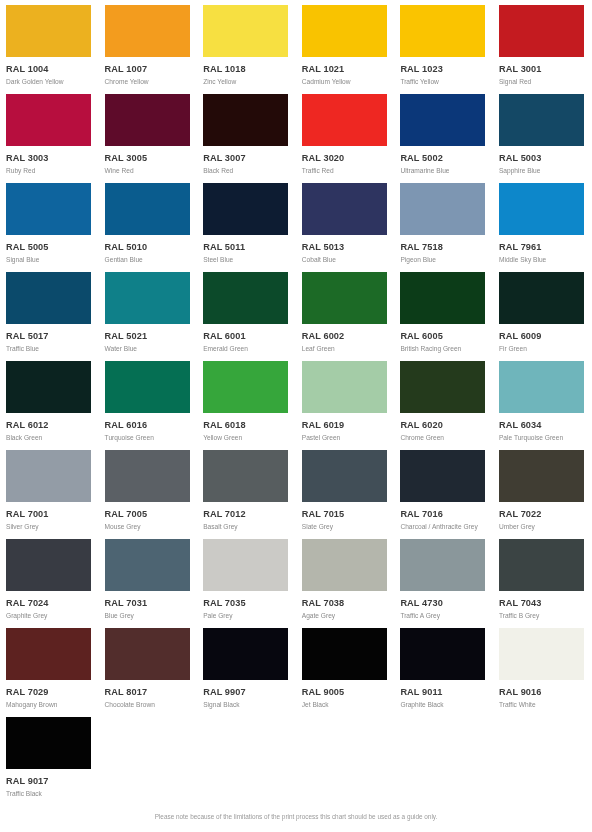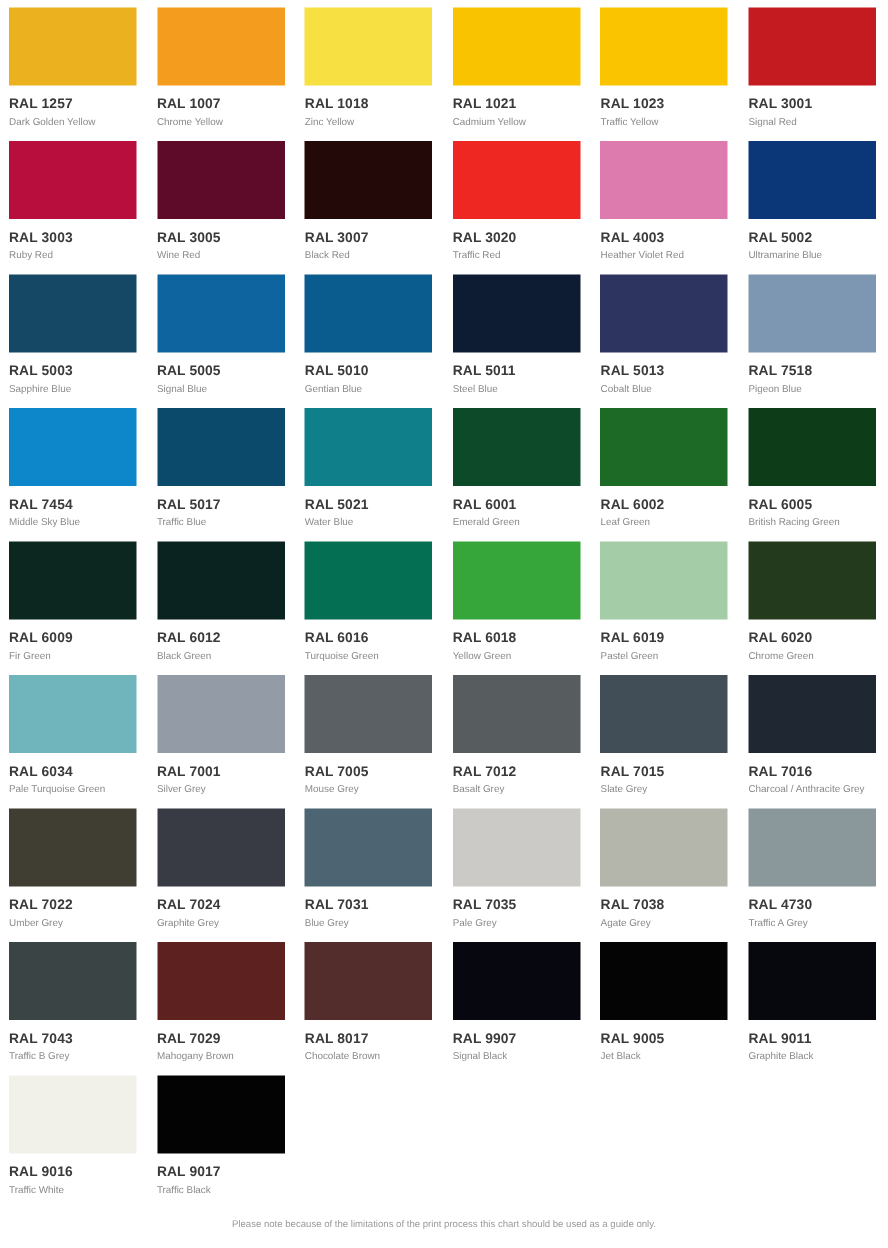--- a/index.html
+++ b/index.html
@@ -67,21 +67,21 @@
   }
 </style>
 </head>
 <body>
 
 <div id="chart-sheet">
 
   <div id="swatch-grid">
       <div class="swatch-cell">
         <span class="swatch-chip" style="background: rgb(236, 177, 31);"></span>
-        <div class="swatch-code">RAL 1257</div>
+        <div class="swatch-code">RAL 1004</div>
         <div class="swatch-name">Dark Golden Yellow</div>
       </div>
       <div class="swatch-cell">
         <span class="swatch-chip" style="background: rgb(243, 156, 30);"></span>
         <div class="swatch-code">RAL 1007</div>
         <div class="swatch-name">Chrome Yellow</div>
       </div>
       <div class="swatch-cell">
         <span class="swatch-chip" style="background: rgb(247, 224, 65);"></span>
         <div class="swatch-code">RAL 1018</div>
@@ -116,25 +116,20 @@
         <span class="swatch-chip" style="background: rgb(35, 10, 8);"></span>
         <div class="swatch-code">RAL 3007</div>
         <div class="swatch-name">Black Red</div>
       </div>
       <div class="swatch-cell">
         <span class="swatch-chip" style="background: rgb(238, 39, 34);"></span>
         <div class="swatch-code">RAL 3020</div>
         <div class="swatch-name">Traffic Red</div>
       </div>
       <div class="swatch-cell">
-        <span class="swatch-chip" style="background: rgb(222, 123, 174);"></span>
-        <div class="swatch-code">RAL 4003</div>
-        <div class="swatch-name">Heather Violet Red</div>
-      </div>
-      <div class="swatch-cell">
         <span class="swatch-chip" style="background: rgb(11, 55, 121);"></span>
         <div class="swatch-code">RAL 5002</div>
         <div class="swatch-name">Ultramarine Blue</div>
       </div>
       <div class="swatch-cell">
         <span class="swatch-chip" style="background: rgb(20, 72, 101);"></span>
         <div class="swatch-code">RAL 5003</div>
         <div class="swatch-name">Sapphire Blue</div>
       </div>
       <div class="swatch-cell">
@@ -157,21 +152,21 @@
         <div class="swatch-code">RAL 5013</div>
         <div class="swatch-name">Cobalt Blue</div>
       </div>
       <div class="swatch-cell">
         <span class="swatch-chip" style="background: rgb(125, 150, 178);"></span>
         <div class="swatch-code">RAL 7518</div>
         <div class="swatch-name">Pigeon Blue</div>
       </div>
       <div class="swatch-cell">
         <span class="swatch-chip" style="background: rgb(13, 135, 202);"></span>
-        <div class="swatch-code">RAL 7454</div>
+        <div class="swatch-code">RAL 7961</div>
         <div class="swatch-name">Middle Sky Blue</div>
       </div>
       <div class="swatch-cell">
         <span class="swatch-chip" style="background: rgb(11, 74, 107);"></span>
         <div class="swatch-code">RAL 5017</div>
         <div class="swatch-name">Traffic Blue</div>
       </div>
       <div class="swatch-cell">
         <span class="swatch-chip" style="background: rgb(15, 128, 137);"></span>
         <div class="swatch-code">RAL 5021</div>

